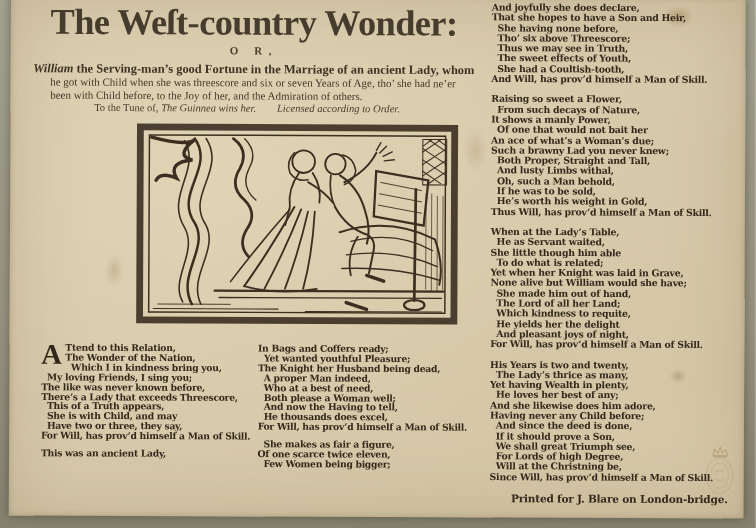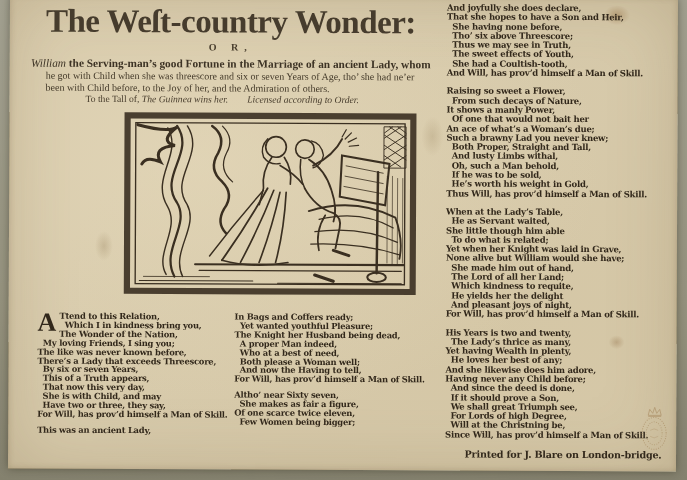--- a/index.html
+++ b/index.html
@@ -20,21 +20,21 @@
   .stain{position:absolute;border-radius:50%;pointer-events:none;}
   .stain.s1{left:594px;top:8px;width:26px;height:20px;background:radial-gradient(closest-side,rgba(138,96,48,.38),rgba(138,96,48,0));}
   .stain.s2{left:600px;top:338px;width:16px;height:14px;background:radial-gradient(closest-side,rgba(130,92,50,.3),rgba(130,92,50,0));}
   .stain.s3{left:86px;top:236px;width:18px;height:30px;background:radial-gradient(closest-side,rgba(120,95,55,.22),rgba(120,95,55,0));}
   .stain.s4{left:412px;top:120px;width:22px;height:40px;background:radial-gradient(closest-side,rgba(125,100,60,.18),rgba(125,100,60,0));}
 
   .title-block{position:absolute;left:14px;top:8px;width:414px;color:#43392a;}
   .ballad-title{margin:0;font:700 33px/36px "Liberation Serif",serif;text-align:center;letter-spacing:-.5px;color:#463c2d;}
   .or-label{text-align:center;font:700 10px "Liberation Serif",serif;letter-spacing:6px;margin-top:2px;color:#4a3f2f;}
   .sub-l1{margin-top:5px;font:600 11.3px/13px "Liberation Serif",serif;text-align:center;color:#3d3325;}
-  .sub-l1 .wname{font-style:italic;font-weight:400;}
+  .sub-l1 .wname{font-style:italic;font-weight:700;}
   .sub-l2,.sub-l3{font:400 10px/11.5px "Liberation Serif",serif;padding-left:22px;color:#423828;}
   .tune-line{font:italic 400 9.6px/12px "Liberation Serif",serif;padding-left:62px;color:#473c2c;}
   .tune-line .lic{margin-left:19px;}
   .tune-line .pref{font-style:normal;}
 
   .woodcut{position:absolute;left:114px;top:113px;width:294px;height:190px;}
 
   .verse-col{position:absolute;color:#32281b;}
   .vline{font:700 8.4px/8.9px "DejaVu Serif",serif;white-space:pre;letter-spacing:-.25px;}
   .col-left{left:29px;top:317px;width:208px;}
@@ -57,21 +57,21 @@
   <div class="stain s2"></div>
   <div class="stain s3"></div>
   <div class="stain s4"></div>
 
   <div class="title-block">
     <h1 class="ballad-title">The Weſt-country Wonder:</h1>
     <div class="or-label">O R,</div>
     <div class="sub-l1"><span class="wname">William</span><span> the Serving-man’s good Fortune in the Marriage of an ancient Lady, whom</span></div>
     <div class="sub-l2">he got with Child when she was threescore and six or seven Years of Age, tho’ she had ne’er</div>
     <div class="sub-l3">been with Child before, to the Joy of her, and the Admiration of others.</div>
-    <div class="tune-line"><span class="pref">To the Tall of, </span><span>The Guinnea wins her.</span><span class="lic">Licensed according to Order.</span></div>
+    <div class="tune-line"><span class="pref">To the Tune of, </span><span>The Guinnea wins her.</span><span class="lic">Licensed according to Order.</span></div>
   </div>
 
   <div class="woodcut">
     <svg width="294" height="190" viewBox="0 0 285 178">
       <g stroke="#3a2f21" fill="none" stroke-linecap="round">
         <rect x="4" y="4" width="277" height="170" stroke-width="6" opacity=".9"></rect>
         <rect x="12" y="11" width="261" height="156" stroke-width="1.3"></rect>
         <g>
           <path d="M14,13 q30,8 38,2 q-18,14 -2,18 q-22,2 -14,16 q-14,-6 -18,2" stroke-width="3"></path>
           <path d="M52,14 C70,40 34,62 52,88 C66,110 36,134 50,160" stroke-width="2.2"></path>
@@ -131,49 +131,47 @@
           <path d="M256,62 v84 M261,62 v86 M266,64 v84 M271,64 v82"></path>
         </g>
       </g>
     </svg>
   </div>
 
   <div class="verse-col col-left">
       <div class="stanza">
         <span class="dropcap">A</span>
         <div class="vline">Ttend to this Relation,</div>
+        <div class="vline">The Wonder of the Nation,</div>
         <div class="vline">  Which I in kindness bring you,</div>
-        <div class="vline">The Wonder of the Nation,</div>
         <div class="vline">  My loving Friends, I sing you;</div>
         <div class="vline">The like was never known before,</div>
         <div class="vline">There’s a Lady that exceeds Threescore,</div>
-        <div class="vline">  By six or seven Years,</div>
         <div class="vline">  This of a Truth appears,</div>
-        <div class="vline">  That now this very day,</div>
         <div class="vline">  She is with Child, and may</div>
         <div class="vline">  Have two or three, they say,</div>
         <div class="vline">For Will, has prov’d himself a Man of Skill.</div>
       </div>
       <div class="stanza">
         <div class="vline">This was an ancient Lady,</div>
       </div>
     </div>
   <div class="verse-col col-mid">
       <div class="stanza">
         <div class="vline">In Bags and Coffers ready;</div>
         <div class="vline">  Yet wanted youthful Pleasure;</div>
         <div class="vline">The Knight her Husband being dead,</div>
         <div class="vline">  A proper Man indeed,</div>
         <div class="vline">  Who at a best of need,</div>
         <div class="vline">  Both please a Woman well;</div>
         <div class="vline">  And now the Having to tell,</div>
+        <div class="vline">  He thousands does excel,</div>
         <div class="vline">For Will, has prov’d himself a Man of Skill.</div>
       </div>
       <div class="stanza">
-        <div class="vline">Altho’ near Sixty seven,</div>
         <div class="vline">  She makes as fair a figure,</div>
         <div class="vline">Of one scarce twice eleven,</div>
         <div class="vline">  Few Women being bigger;</div>
       </div>
     </div>
   <div class="verse-col col-right">
   <div class="stanza">
         <div class="vline">And joyfully she does declare,</div>
         <div class="vline">That she hopes to have a Son and Heir,</div>
         <div class="vline">  She having none before,</div>

